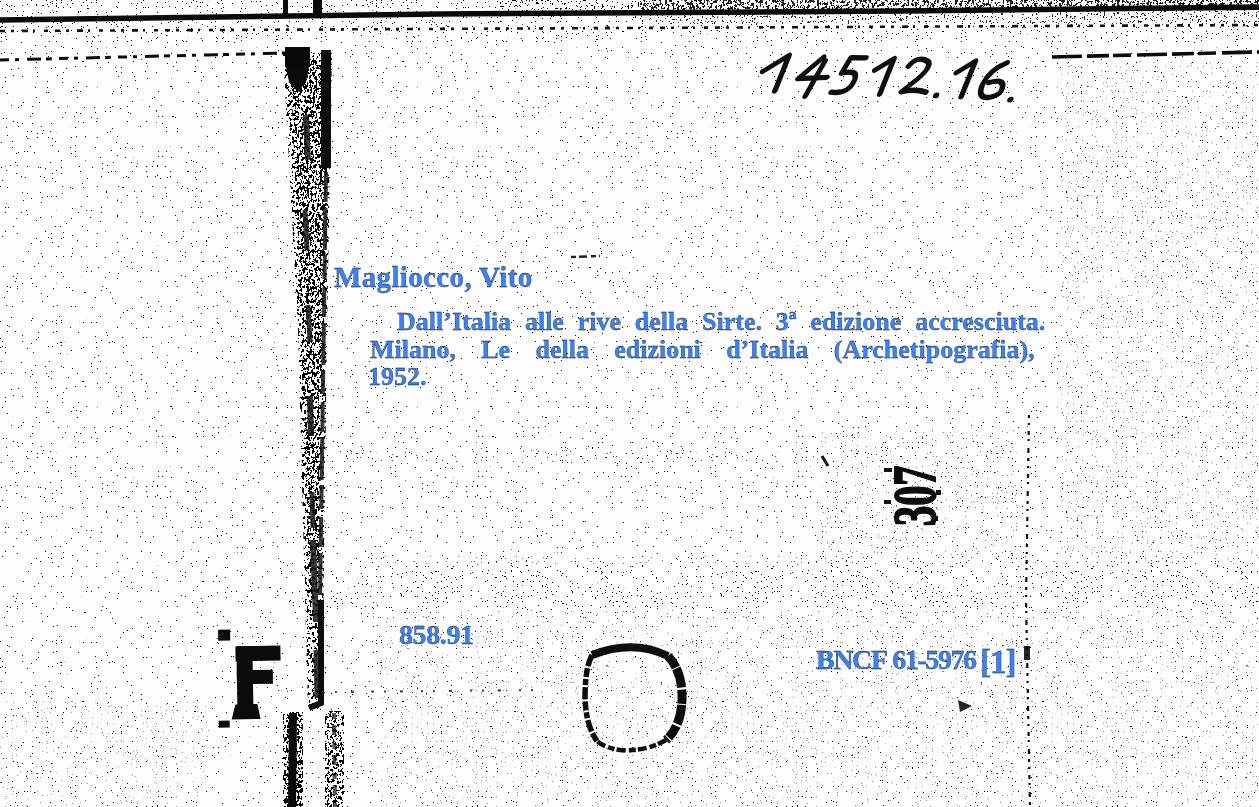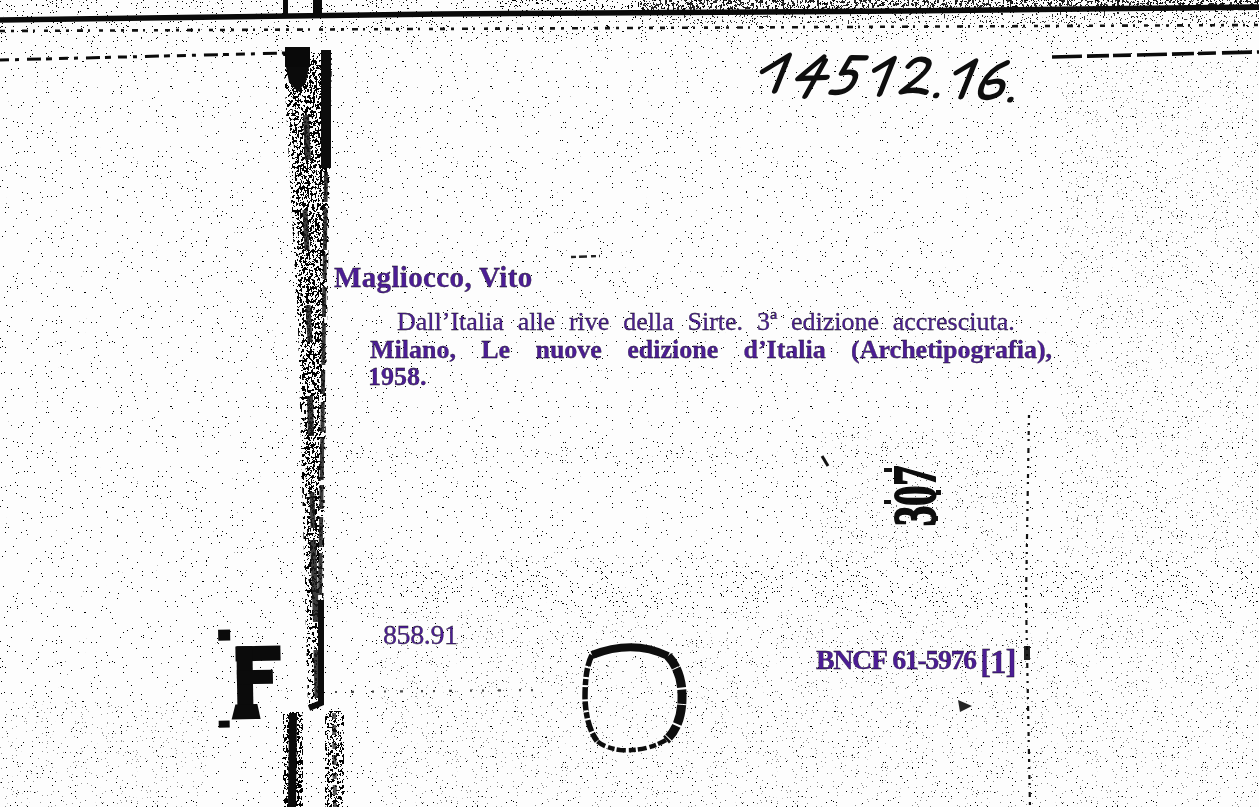--- a/index.html
+++ b/index.html
@@ -1,16 +1,16 @@
 <!DOCTYPE html>
 <html><head><meta charset="utf-8">
 <style>
 html,body{margin:0;padding:0;background:#fff}
 #card{position:relative;width:1259px;height:807px;background:#fdfdfd;overflow:hidden;font-family:"Liberation Serif",serif;color:#0d0d0d}
-.t{position:absolute;white-space:nowrap;line-height:1;color:#4c1d95;-webkit-text-stroke:0.3px #0e0e0e;will-change:transform}
+.t{position:absolute;white-space:nowrap;line-height:1;color:#3b82f6;-webkit-text-stroke:0.3px #0e0e0e;will-change:transform}
 svg{position:absolute;left:0;top:0}
 </style></head>
 <body>
 <div id="card">
 <svg width="1259" height="807" viewBox="0 0 1259 807">
 <defs>
 <filter id="nL" x="0" y="0" width="100%" height="100%">
   <feTurbulence type="fractalNoise" baseFrequency="0.8" numOctaves="2" seed="11"></feTurbulence>
   <feColorMatrix type="matrix" values="0 0 0 0 0  0 0 0 0 0  0 0 0 0 0  200 0 0 0 -153"></feColorMatrix>
   <feComposite operator="in" in2="SourceAlpha"></feComposite>
@@ -126,19 +126,19 @@
   <path d="M122,15 L138,2 L136,41"></path>
   <path d="M156,10 Q162,-2 174,4 Q182,9 170,24 L158,38 Q172,34 184,38"></path>
   <circle cx="196" cy="41" r="3.2" fill="#0e0e0e" stroke="none"></circle>
   <path d="M209,16 L225,3 L223,42"></path>
   <path d="M259,4 Q243,12 241,28 Q240,44 253,42 Q265,40 263,30 Q261,21 247,26"></path>
   <circle cx="276" cy="44" r="3.2" fill="#0e0e0e" stroke="none"></circle>
 </g>
 </svg>
 
 <div class="t" style="left:334px;top:263px;font-size:29px;font-weight:bold;letter-spacing:0.35px">Magliocco, Vito</div>
-<div class="t" style="left:397px;top:309px;font-size:26px;font-weight:normal;word-spacing:7.3px">Dall’Italia alle rive della Sirte. 3ª edizione accresciuta.</div>
-<div class="t" style="left:370px;top:337px;font-size:26px;font-weight:bold;word-spacing:18.8px">Milano, Le nuove edizione d’Italia (Archetipografia),</div>
-<div class="t" style="left:368px;top:364px;font-size:26px;font-weight:bold">1958.</div>
-<div class="t" style="left:383px;top:621px;font-size:28px;font-weight:normal;letter-spacing:-0.4px">858.91</div>
+<div class="t" style="left:397px;top:309px;font-size:26px;font-weight:bold;word-spacing:7.3px">Dall’Italia alle rive della Sirte. 3ª edizione accresciuta.</div>
+<div class="t" style="left:370px;top:337px;font-size:26px;font-weight:bold;word-spacing:18.8px">Milano, Le della edizioni d’Italia (Archetipografia),</div>
+<div class="t" style="left:368px;top:364px;font-size:26px;font-weight:bold">1952.</div>
+<div class="t" style="left:399px;top:621px;font-size:28px;font-weight:bold;letter-spacing:-0.4px">858.91</div>
 <div class="t" style="left:816px;top:646px;font-size:28px;font-weight:bold;letter-spacing:-1.4px;word-spacing:1px">BNCF 61-5976</div>
 <div class="t" style="left:980px;top:646px;font-size:33px;font-weight:bold;letter-spacing:-1px">[1]</div>
 </div>
 
 </body></html>

